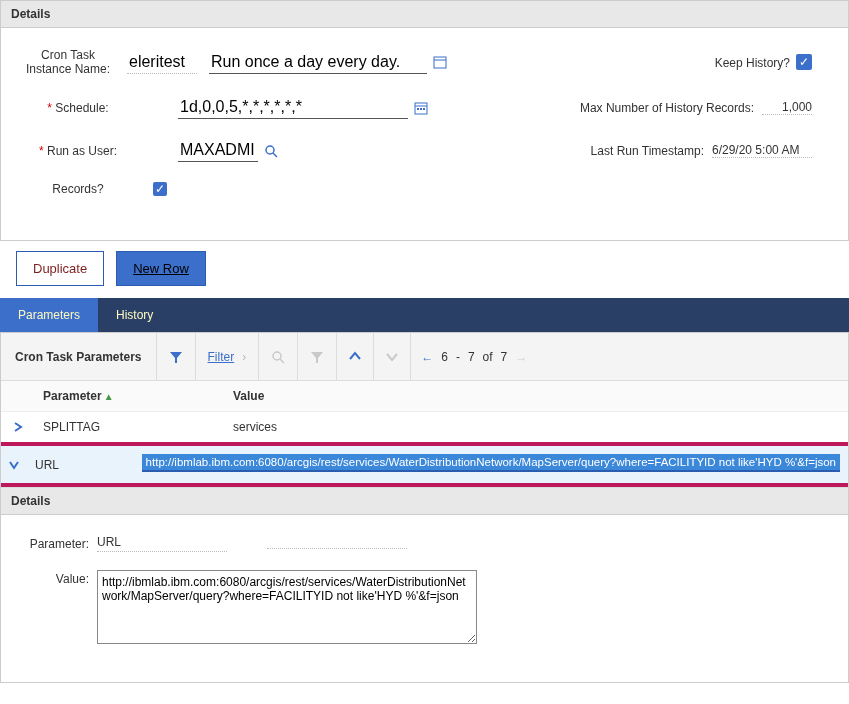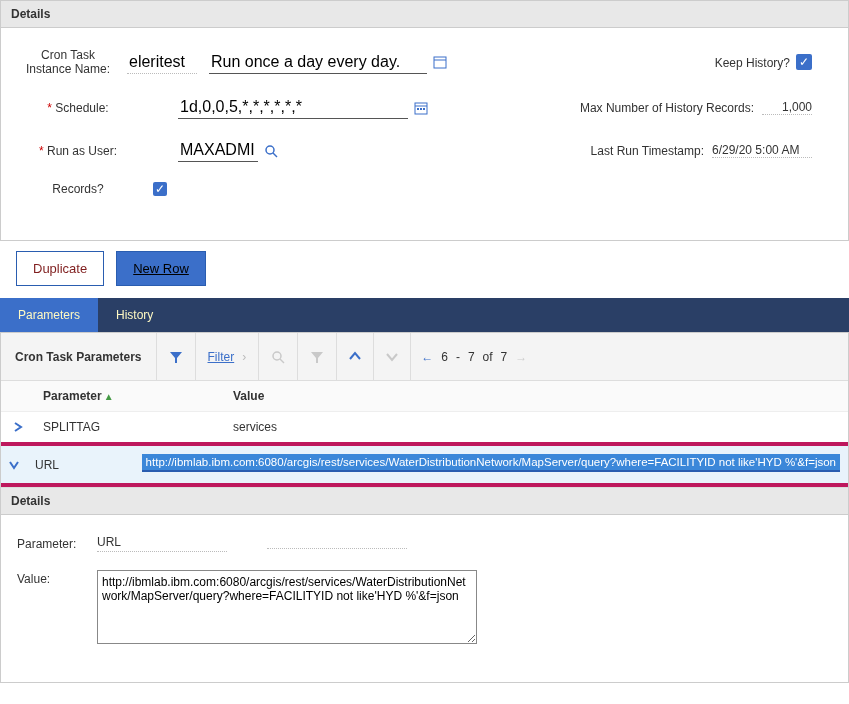--- a/index.html
+++ b/index.html
@@ -207,21 +207,21 @@
   .detail-body {
     padding: 20px 16px;
   }
   .detail-body .fr {
     display: flex;
     align-items: flex-start;
     margin-bottom: 18px;
   }
   .detail-body .lbl2 {
     width: 80px;
-    text-align: left;
+    text-align: right;
     padding-right: 8px;
     padding-top: 2px;
   }
   .ro-dotted {
     border-bottom: 1px dotted #bbb;
     padding-bottom: 2px;
     min-width: 130px;
     display: inline-block;
   }
   .blank-dotted {

